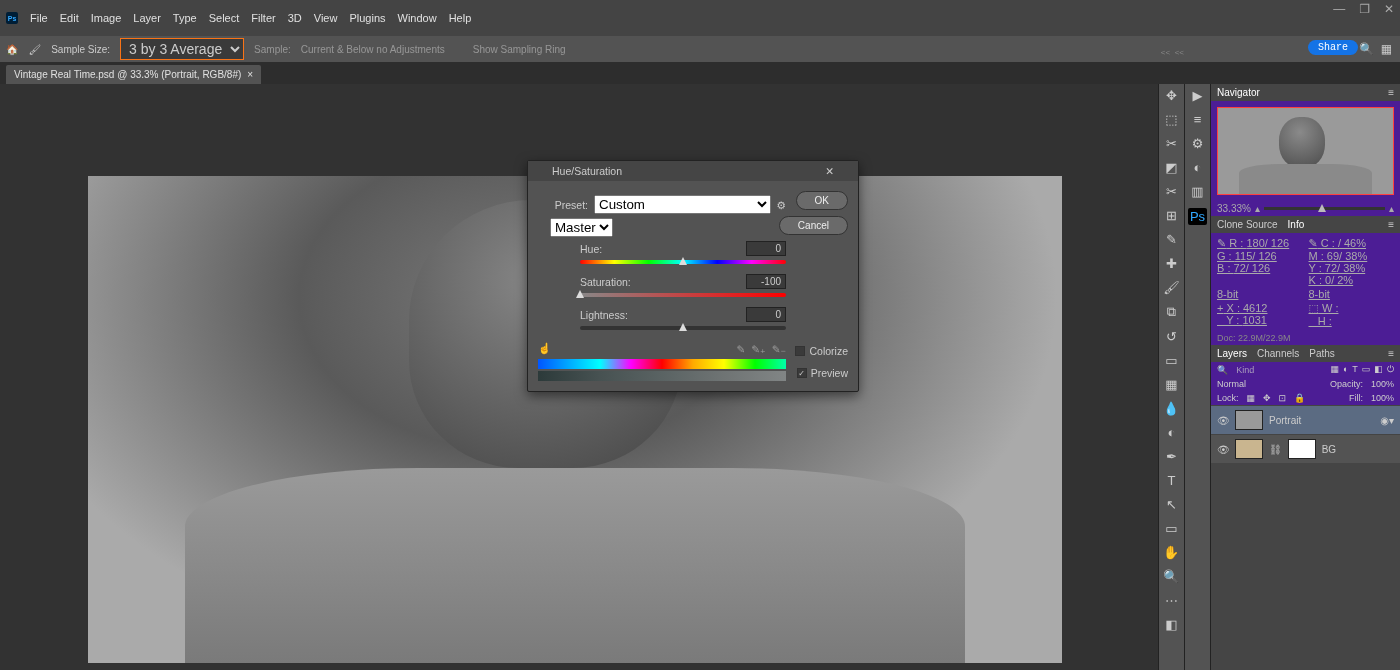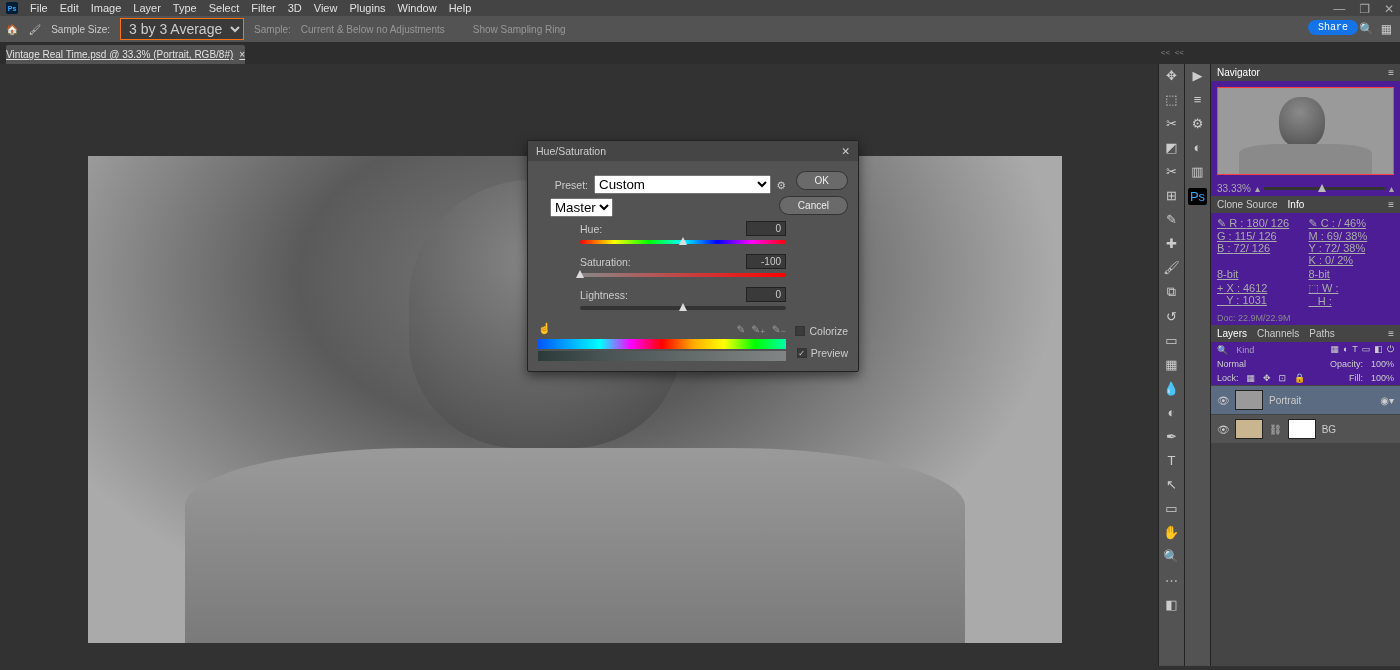--- a/index.html
+++ b/index.html
@@ -1,43 +1,43 @@
 <!DOCTYPE html>
 <html><head>
 <meta charset="utf-8">
 <style>
   * { margin: 0; padding: 0; box-sizing: border-box; font-family: "Segoe UI", Tahoma, sans-serif; user-select: none; }
   body { background: #323232; color: #ccc; width: 1400px; height: 670px; overflow: hidden; font-size: 11px; }
   
-  .menubar { display: flex; align-items: center; height: 16px; background: #444; padding: 0 6px; gap: 12px; }
+  .menubar { display: flex; align-items: center; height: 36px; background: #444; padding: 0 6px; gap: 12px; }
   .menubar .logo { width: 12px; height: 12px; background: #001e36; border-radius: 2px; display: flex; align-items: center; justify-content: center; color: #31a8ff; font-size: 7px; font-weight: bold; }
   .menubar .menu-item { font-size: 11px; color: #e0e0e0; cursor: pointer; }
   .window-controls { position: absolute; right: 6px; top: 2px; display: flex; gap: 14px; color: #aaa; font-size: 12px; }
   .window-controls span { cursor: pointer; }
   
   .optionsbar { display: flex; align-items: center; height: 26px; background: #535353; padding: 0 6px; gap: 10px; font-size: 10px; position: relative; }
   .optionsbar select, .optionsbar input { background: #3a3a3a; color: #ccc; border: 1px solid #f97316; font-size: 14px; padding: 1px 4px; }
   .share-btn { position: absolute; right: 42px; top: 4px; background: #1473e6; color: #fff; border-radius: 10px; padding: 2px 10px; font-size: 10px; cursor: pointer; font-family: Liberation Mono, monospace; }
   .top-icons-right { position: absolute; right: 8px; top: 6px; display: flex; gap: 6px; color: #ccc; font-size: 12px; }
   
   .tabstrip { height: 22px; background: #2d2d2d; display: flex; align-items: flex-end; padding: 0 6px; }
-  .tab { background: #535353; color: #e0e0e0; font-size: 10px; padding: 4px 0; border-radius: 2px 2px 0 0; display: flex; gap: 6px; align-items: center; text-decoration: underline; }
+  .tab { background: #535353; color: #e0e0e0; font-size: 10px; padding: 4px 8px; border-radius: 2px 2px 0 0; display: flex; gap: 6px; align-items: center; }
   .tab .close-x { cursor: pointer; }
   
   .workspace { position: relative; display: flex; height: calc(670px - 68px); }
   .canvas-area { flex: 1; background: #323232; position: relative; }
   .canvas-image { position: absolute; left: 88px; top: 92px; width: 974px; height: 487px; background: linear-gradient(180deg,#b5b5b5,#9a9a9a); display: flex; align-items: center; justify-content: center; }
   .portrait { width: 100%; height: 100%; background: radial-gradient(ellipse at 45% 25%, #7a7a7a 0%, #5a5a5a 30%, #aaa 70%); position: relative; }
   
   .head { position: absolute; left: 33%; top: 5%; width: 28%; height: 55%; background: radial-gradient(circle at 45% 30%, #858585, #454545); border-radius: 45% 45% 40% 40%; }
   .suit { position: absolute; left: 10%; bottom: 0; width: 80%; height: 40%; background: linear-gradient(#9a9a9a,#7a7a7a); border-radius: 30% 30% 0 0; }
 
   
   .dialog { position: absolute; left: 527px; top: 76px; width: 332px; background: #535353; border: 1px solid #222; border-radius: 2px; box-shadow: 0 4px 12px rgba(0,0,0,.5); font-size: 10.5px; }
-  .dialog-hdr { display: flex; justify-content: space-between; padding: 4px 8px; background: #454545; }
+  .dialog-hdr { display: flex; justify-content: space-between; padding: 4px 24px; background: #454545; }
   .dialog-body { padding: 10px 10px 10px 10px; display: flex; }
   .dlg-left { flex: 1; }
   .dlg-right { width: 62px; display: flex; flex-direction: column; gap: 6px; align-items: flex-end; }
   .btn { background: #6a6a6a; border: 1px solid #333; border-radius: 12px; padding: 3px 18px; font-size: 10px; color: #eee; cursor: pointer; }
   .row { display: flex; align-items: center; margin: 4px 0; gap: 6px; }
   .numbox { background: #3a3a3a; border: 1px solid #222; width: 40px; text-align: right; padding: 1px 4px; color: #ccc; font-size: 10px; }
   .slider-track { height: 4px; border-radius: 2px; position: relative; }
   .hue-gradient { background: linear-gradient(to right, red, yellow, lime, cyan, blue, magenta, red); }
   .sat-gradient { background: linear-gradient(to right, #888, red); }
   .light-gradient { background: #333; }

